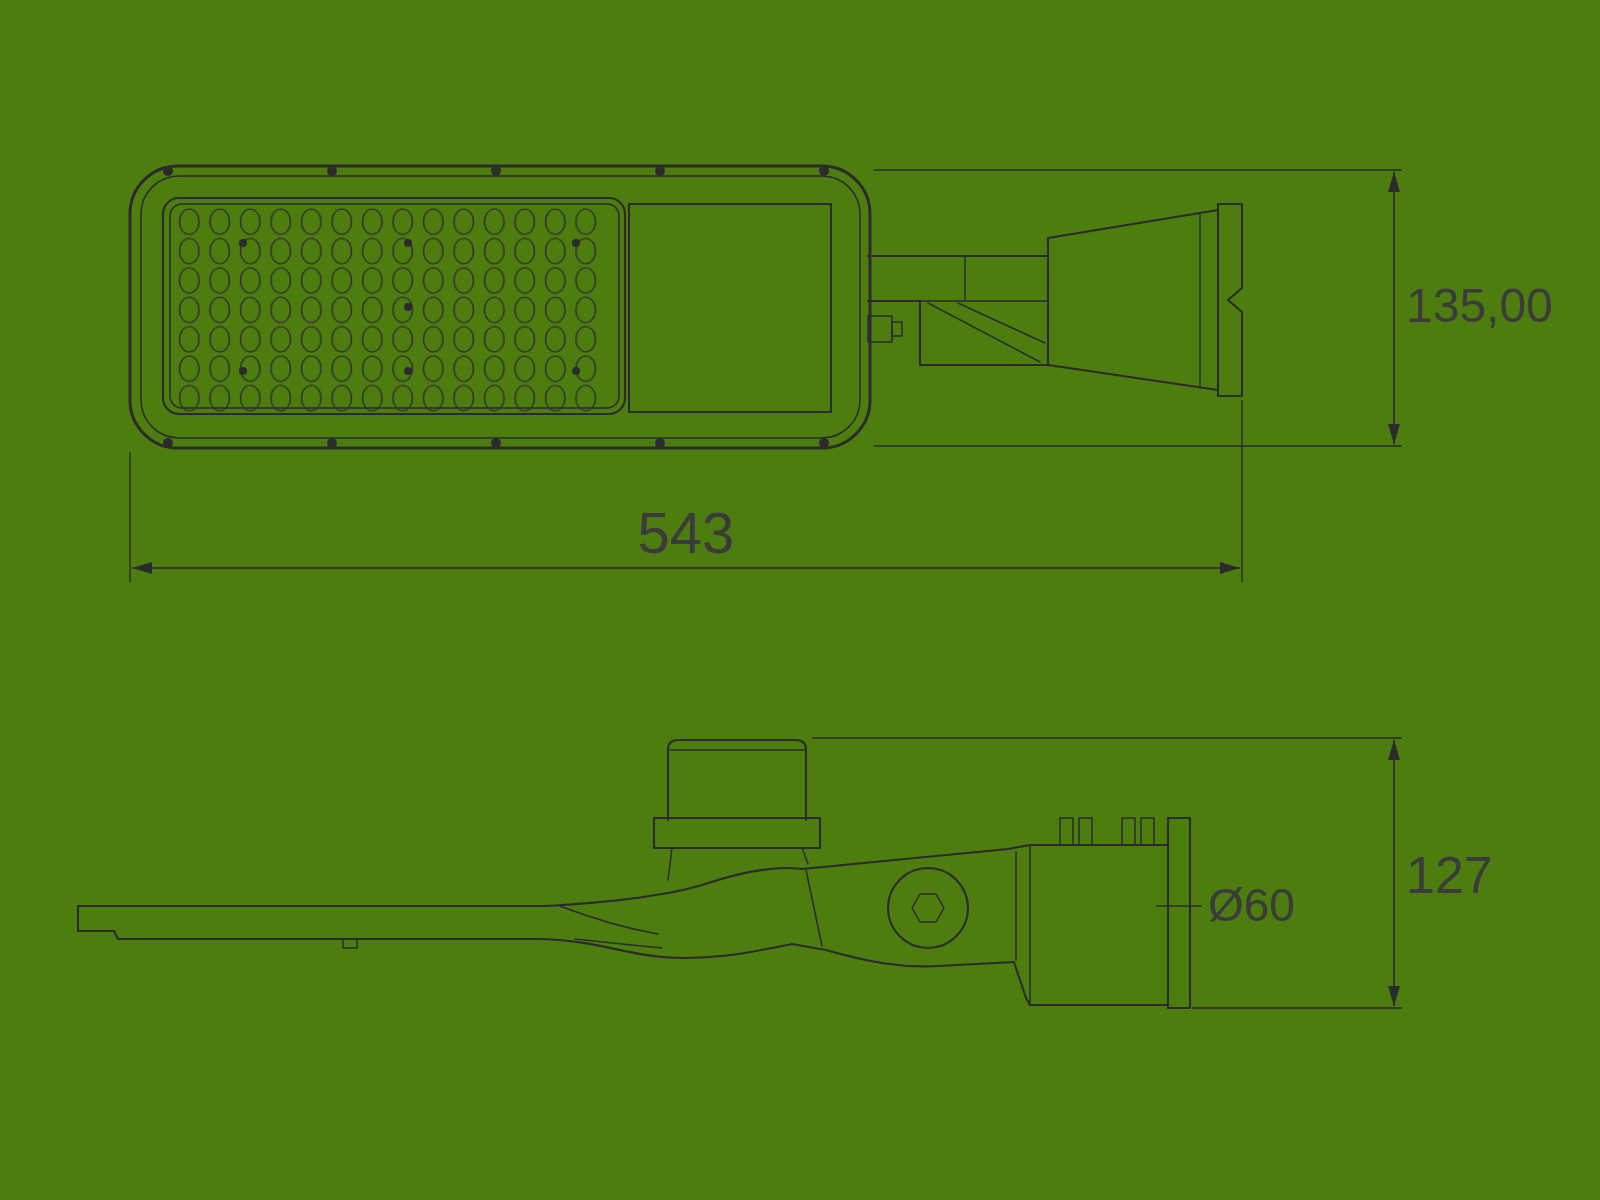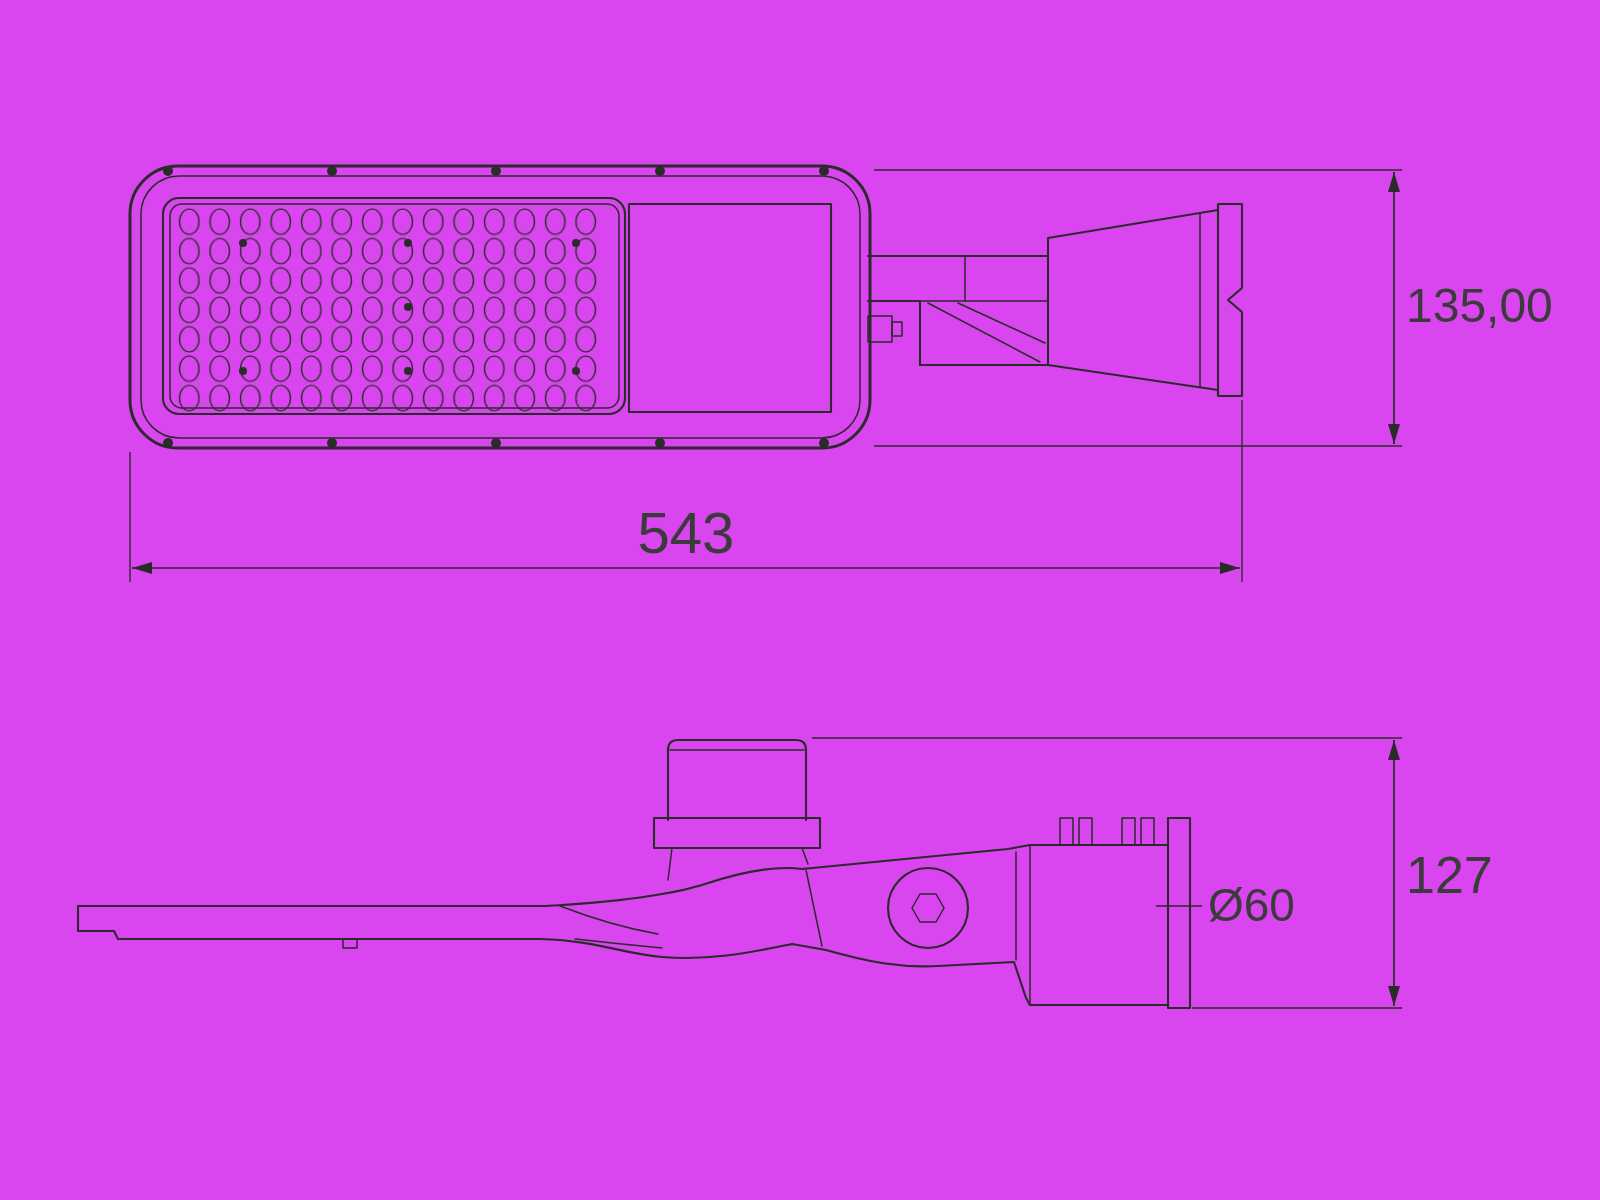--- a/index.html
+++ b/index.html
@@ -1,16 +1,16 @@
 <!DOCTYPE html>
 <html><head>
 <meta charset="utf-8">
 <style>
   html,body{margin:0;padding:0;background:#ffffff;}
-  .wrap{width:1600px;height:1200px;background:#d946ef;overflow:hidden;}
+  .wrap{width:1600px;height:1200px;background:#4d7c0f;overflow:hidden;}
   svg{display:block;}
   .outline{stroke:#2b2b2b;fill:none;stroke-width:2.6;stroke-linejoin:round;stroke-linecap:round;}
   .heavy{stroke-width:3;}
   .mid{stroke-width:2.1;}
   .fine{stroke-width:1.5;}
   .dimline{stroke:#2b2b2b;stroke-width:1.7;fill:none;}
   .ext{stroke:#2b2b2b;stroke-width:1.4;fill:none;}
   .arrow{fill:#2b2b2b;stroke:none;}
   .dot{fill:#2b2b2b;stroke:none;}
   .dimtext{fill:#3b3b3b;font-family:"Liberation Sans","DejaVu Sans",sans-serif;font-weight:400;}

